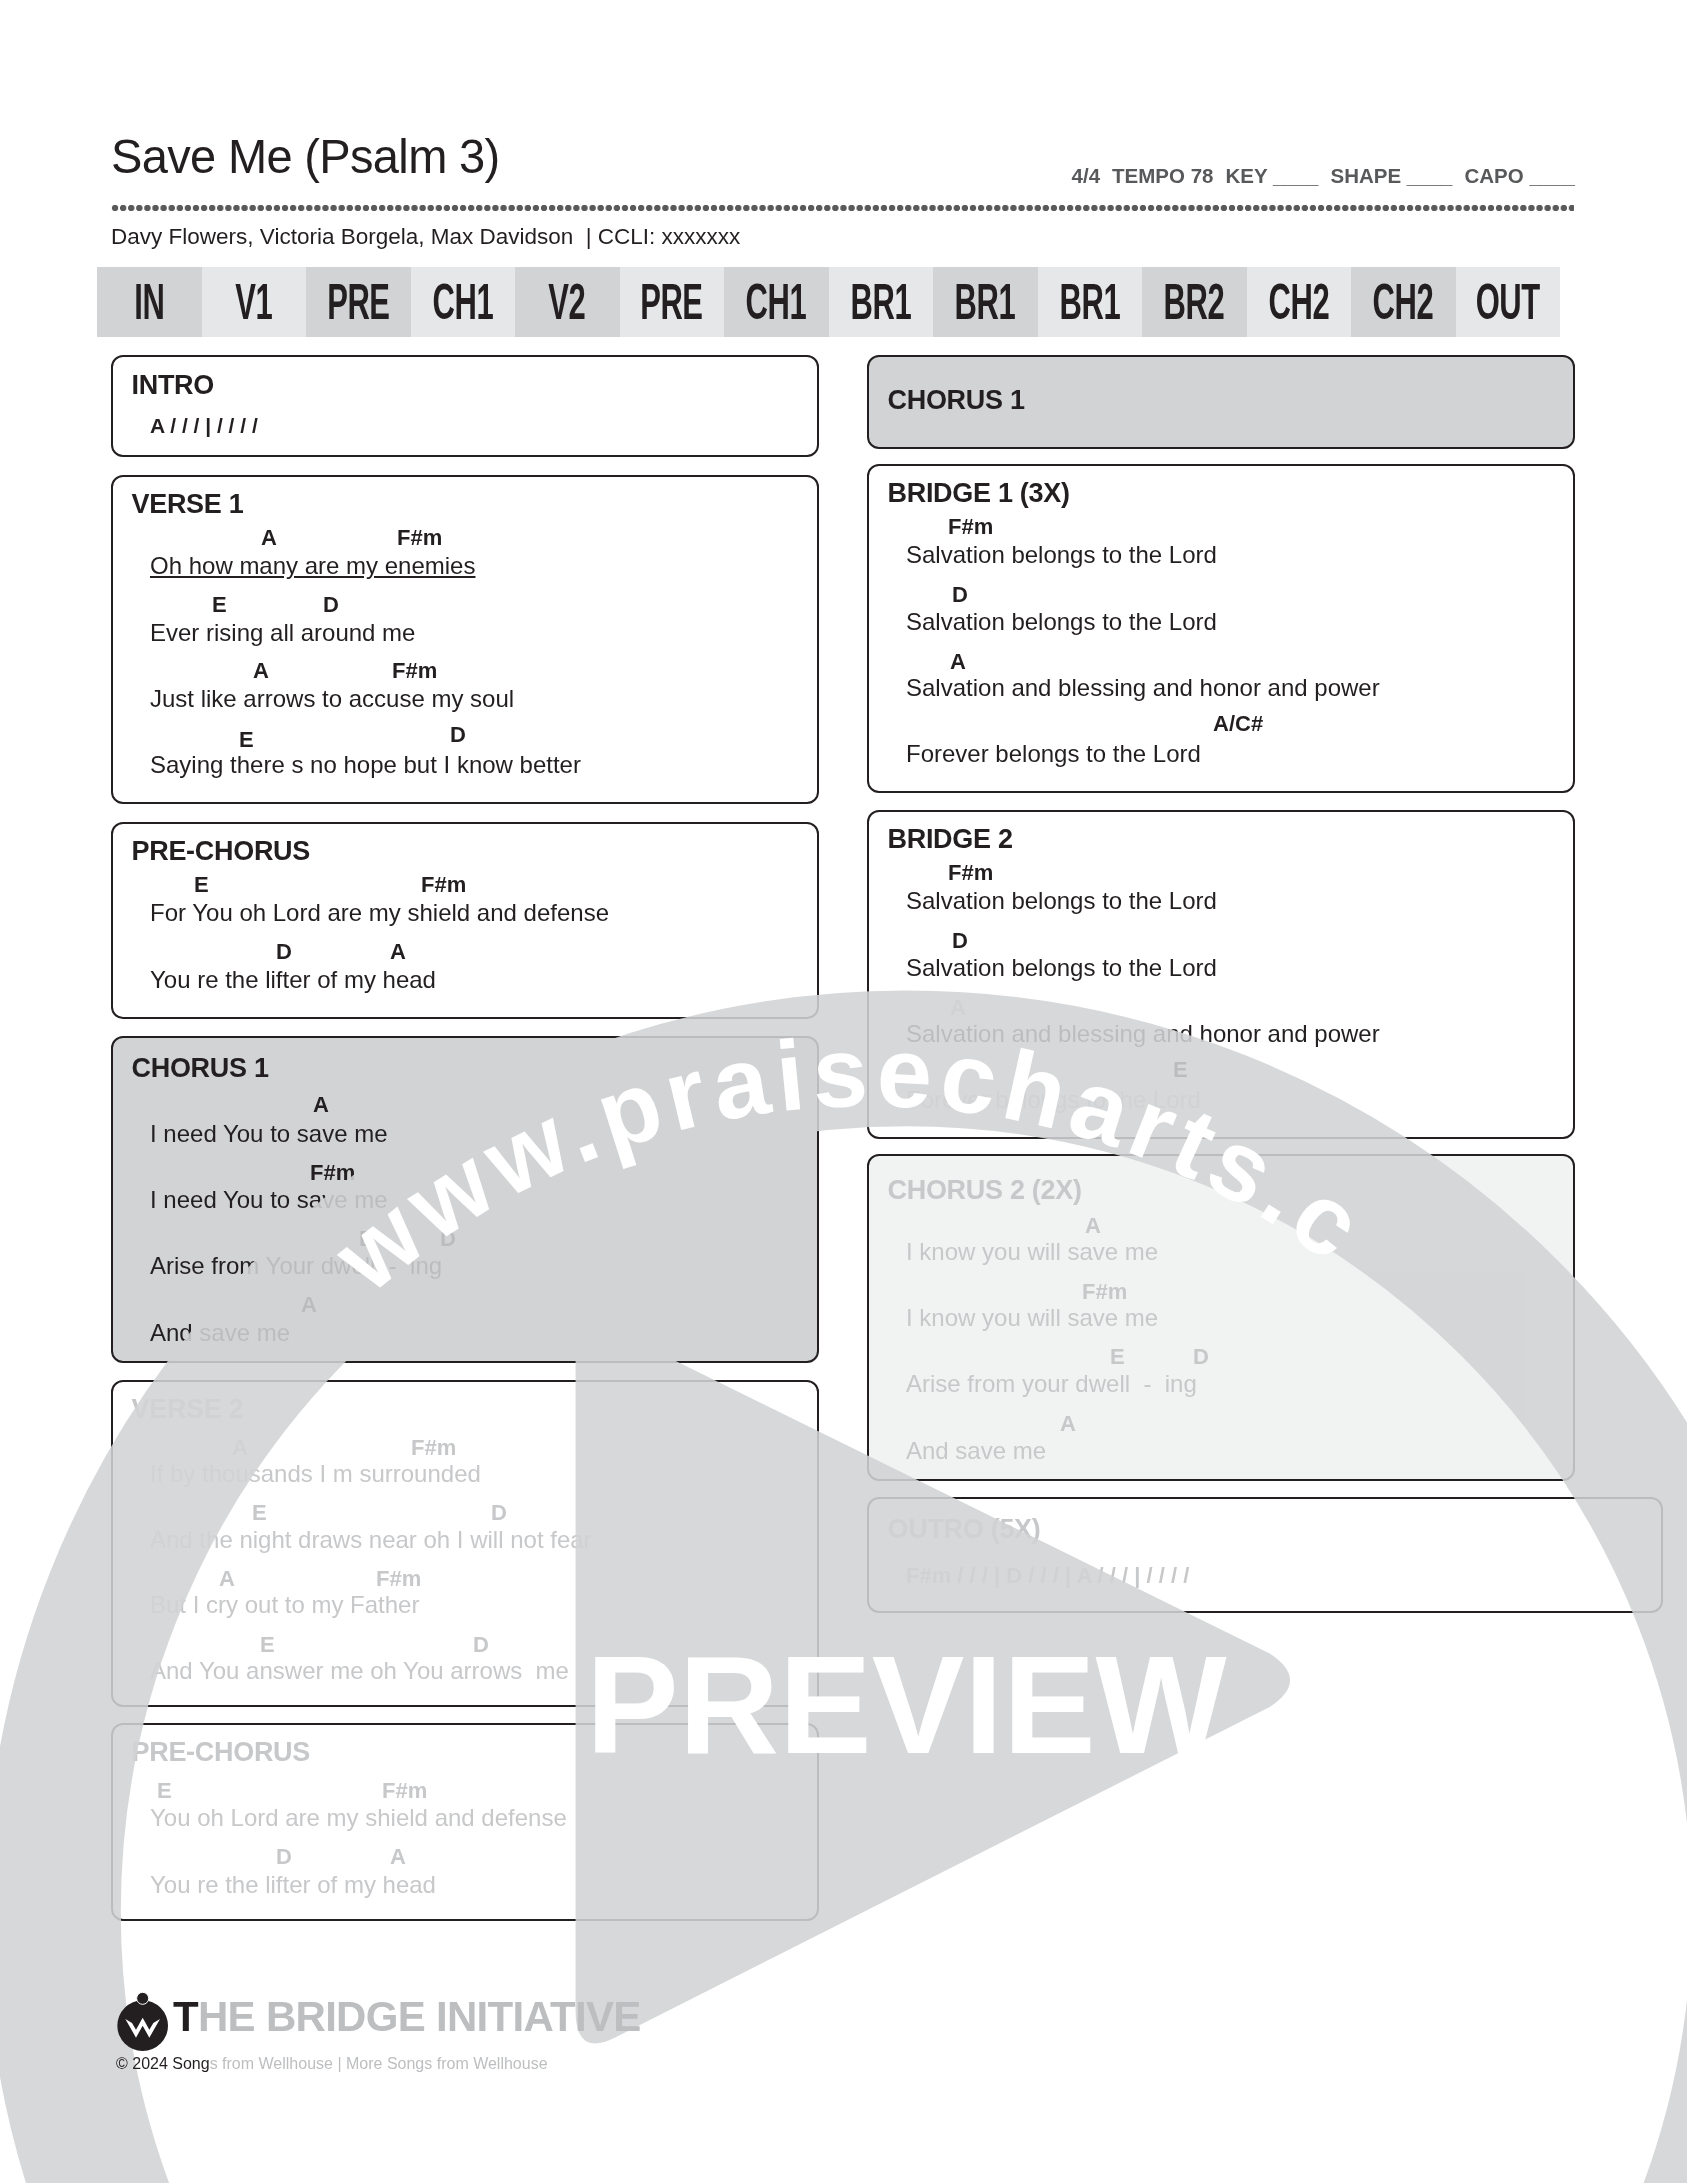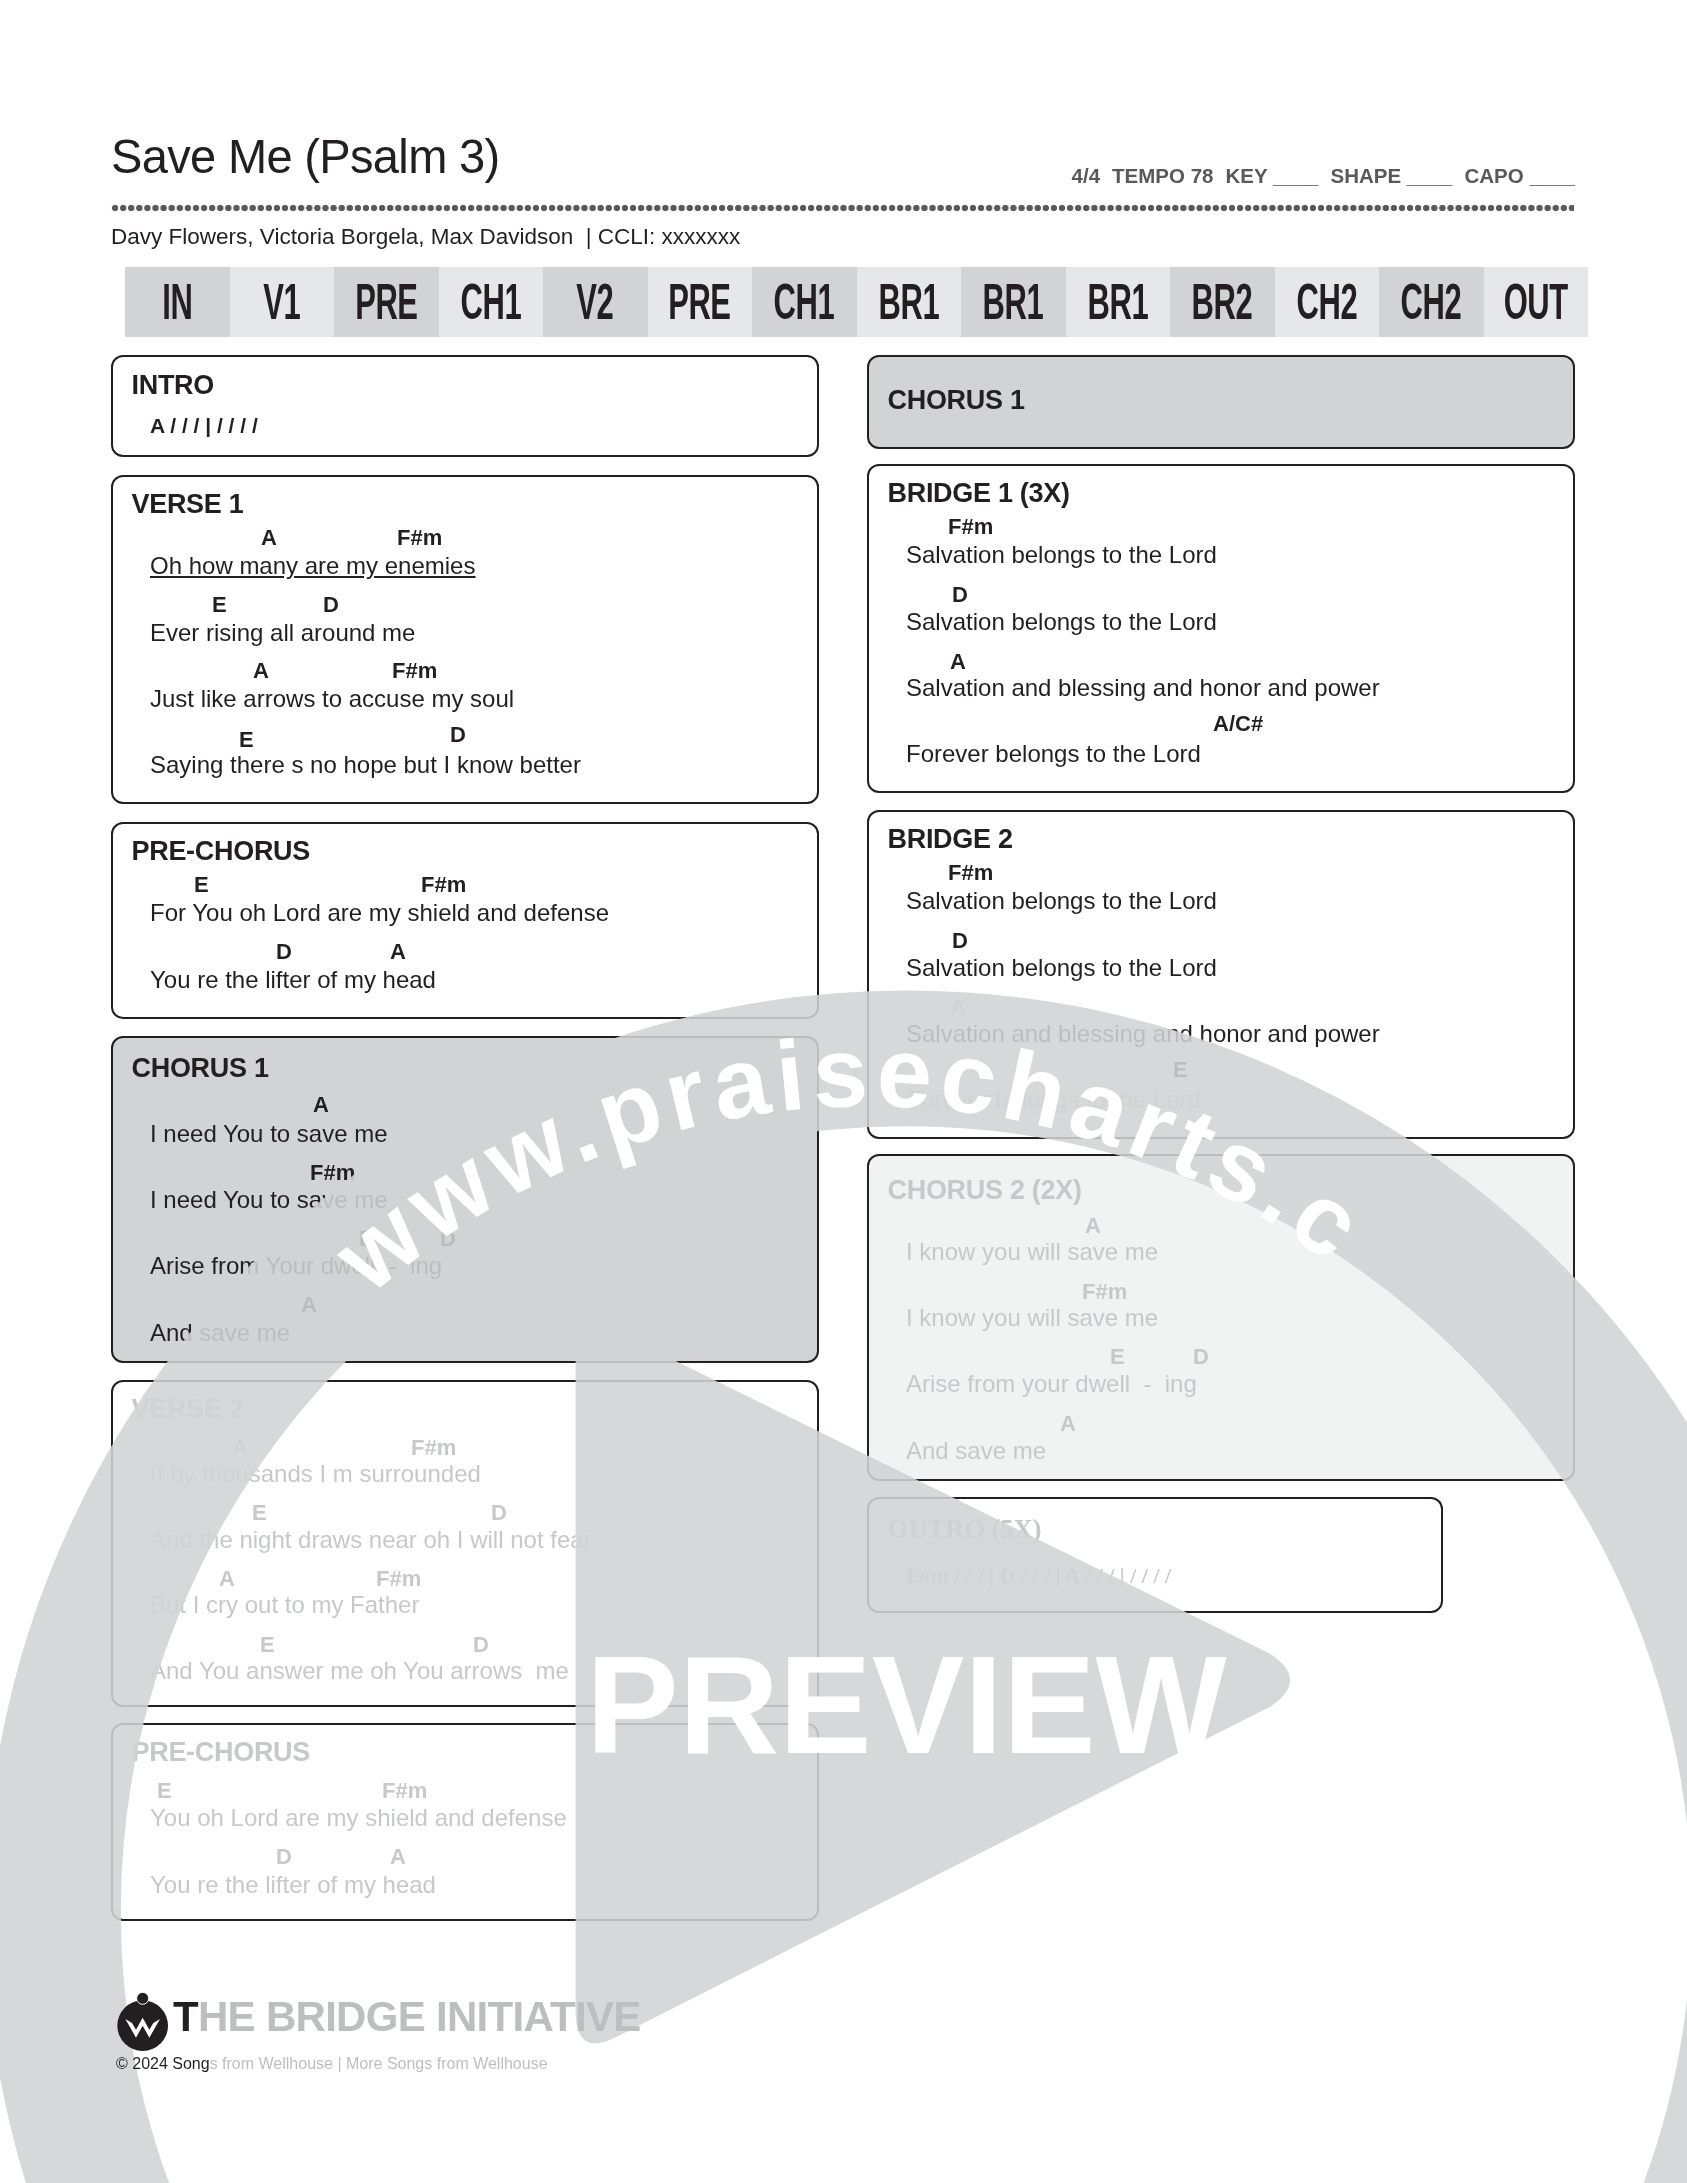--- a/index.html
+++ b/index.html
@@ -20,21 +20,21 @@
   .meta span { margin-left: 12px; }
   .dots {
     left: 111px; top: 204px; width: 1463px; height: 8px;
     background-image: radial-gradient(circle, #58595b 3px, transparent 3.3px);
     background-size: 8.1px 8px; background-repeat: repeat-x;
   }
   .credits {
     left: 111px; top: 224px; font-size: 22.5px; color: #231f20; white-space: pre;
   }
   .roadmap {
-    left: 125px; top: 267px; width: 1463px; height: 70px; display: flex;
+    left: 97px; top: 267px; width: 1463px; height: 70px; display: flex;
   }
   .rm-cell {
     flex: 1; display: flex; align-items: center; justify-content: center;
     font-size: 50px; font-weight: bold; color: #231f20;
     transform-origin: center;
   }
   .rm-cell span { display: inline-block; transform: scaleX(0.62); letter-spacing: -0.7px; }
   .rm-dark { background: #d1d3d4; }
   .rm-light { background: #e6e7e8; }
 
@@ -231,21 +231,21 @@
   <div class="lyric" style="left:37px; top:82px;">I know you will save me</div>
   <div class="chord" style="left:213px; top:123px;">F#m</div>
   <div class="lyric" style="left:37px; top:148px;">I know you will save me</div>
   <div class="chord" style="left:241px; top:188px;">E</div>
   <div class="chord" style="left:324px; top:188px;">D</div>
   <div class="lyric" style="left:37px; top:214px;">Arise from your dwell  -  ing</div>
   <div class="chord" style="left:191px; top:255px;">A</div>
   <div class="lyric" style="left:37px; top:281px;">And save me</div>
 </div>
 
-<div class="section faded" style="left:867px; top:1497px; width:576px; height:116px;font-family:Liberation Serif, serif;">
+<div class="section faded" style="left:867px; top:1497px; width:796px; height:116px;">
   <div class="sec-title" style="top:14.6px;">OUTRO (5X)</div>
   <div class="bars" style="top:64px; font-size:22px;">F#m / / / | D / / / | A / / / | / / / /</div>
 </div>
 
 <svg class="wm" viewBox="0 0 2550 3300" xmlns="http://www.w3.org/2000/svg">
   <defs>
     <path id="arcpath" d="M 560 1960 A 1130 1130 0 0 1 2020 1920" fill="none"></path>
   </defs>
   <g opacity="0.88">
 

